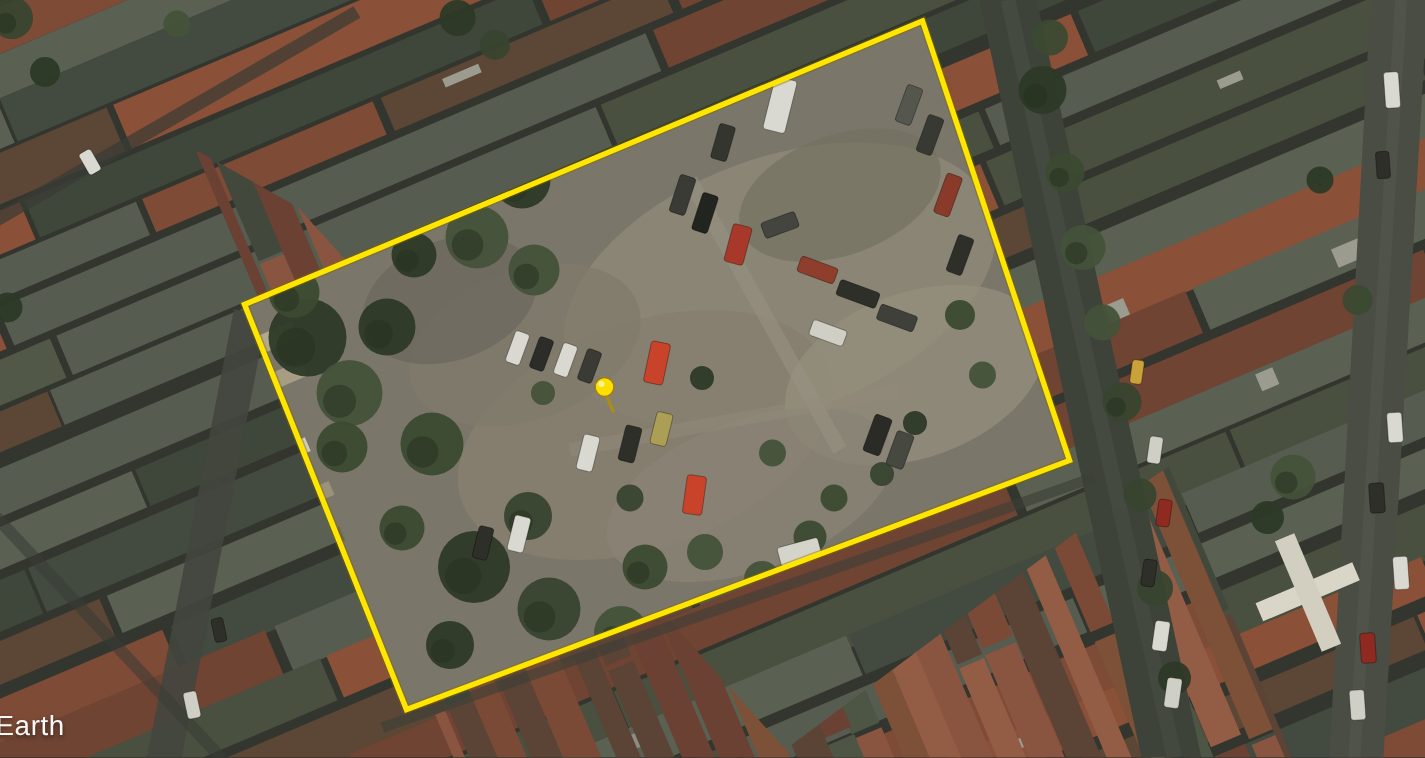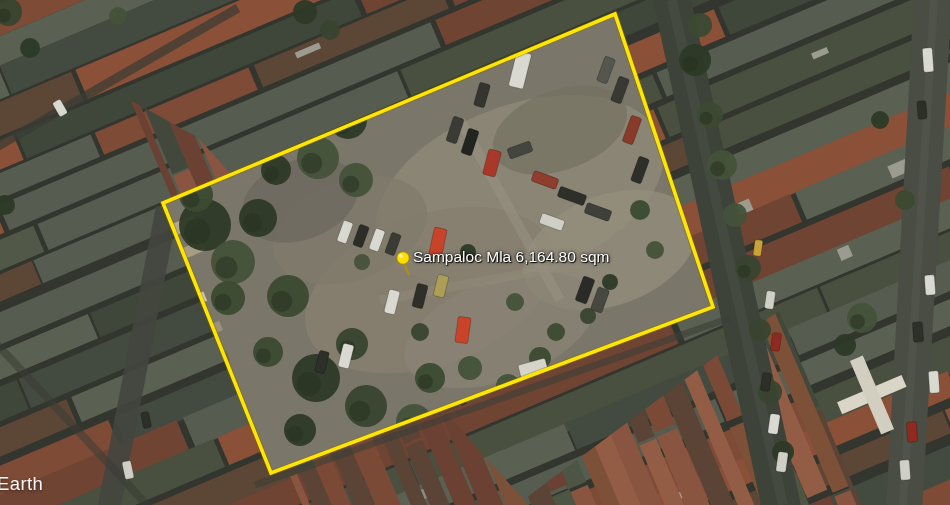--- a/index.html
+++ b/index.html
@@ -927,15 +927,14 @@
     <polygon class="outline-halo" points="615,14 163,203 271,473 713,307"></polygon>
     <polygon class="outline" points="615,14 163,203 271,473 713,307" stroke="#ffe600"></polygon>
 
     <g transform="translate(403,262)">
       <line x1="6" y1="13" x2="1" y2="1" stroke="#b08c10" stroke-width="2"></line>
       <circle cx="0" cy="-4" r="6.2" fill="#ffdf00" stroke="#a07f00" stroke-width="0.8"></circle>
       <circle cx="-2" cy="-6" r="2" fill="#fff6b5" opacity="0.85"></circle>
     </g>
   </svg>
 
-  <div class="gelabel">Sampaloc Mla 6,164.80 sqm</div>
   <div class="watermark">Earth</div>
 </div>
 
 </body></html>

